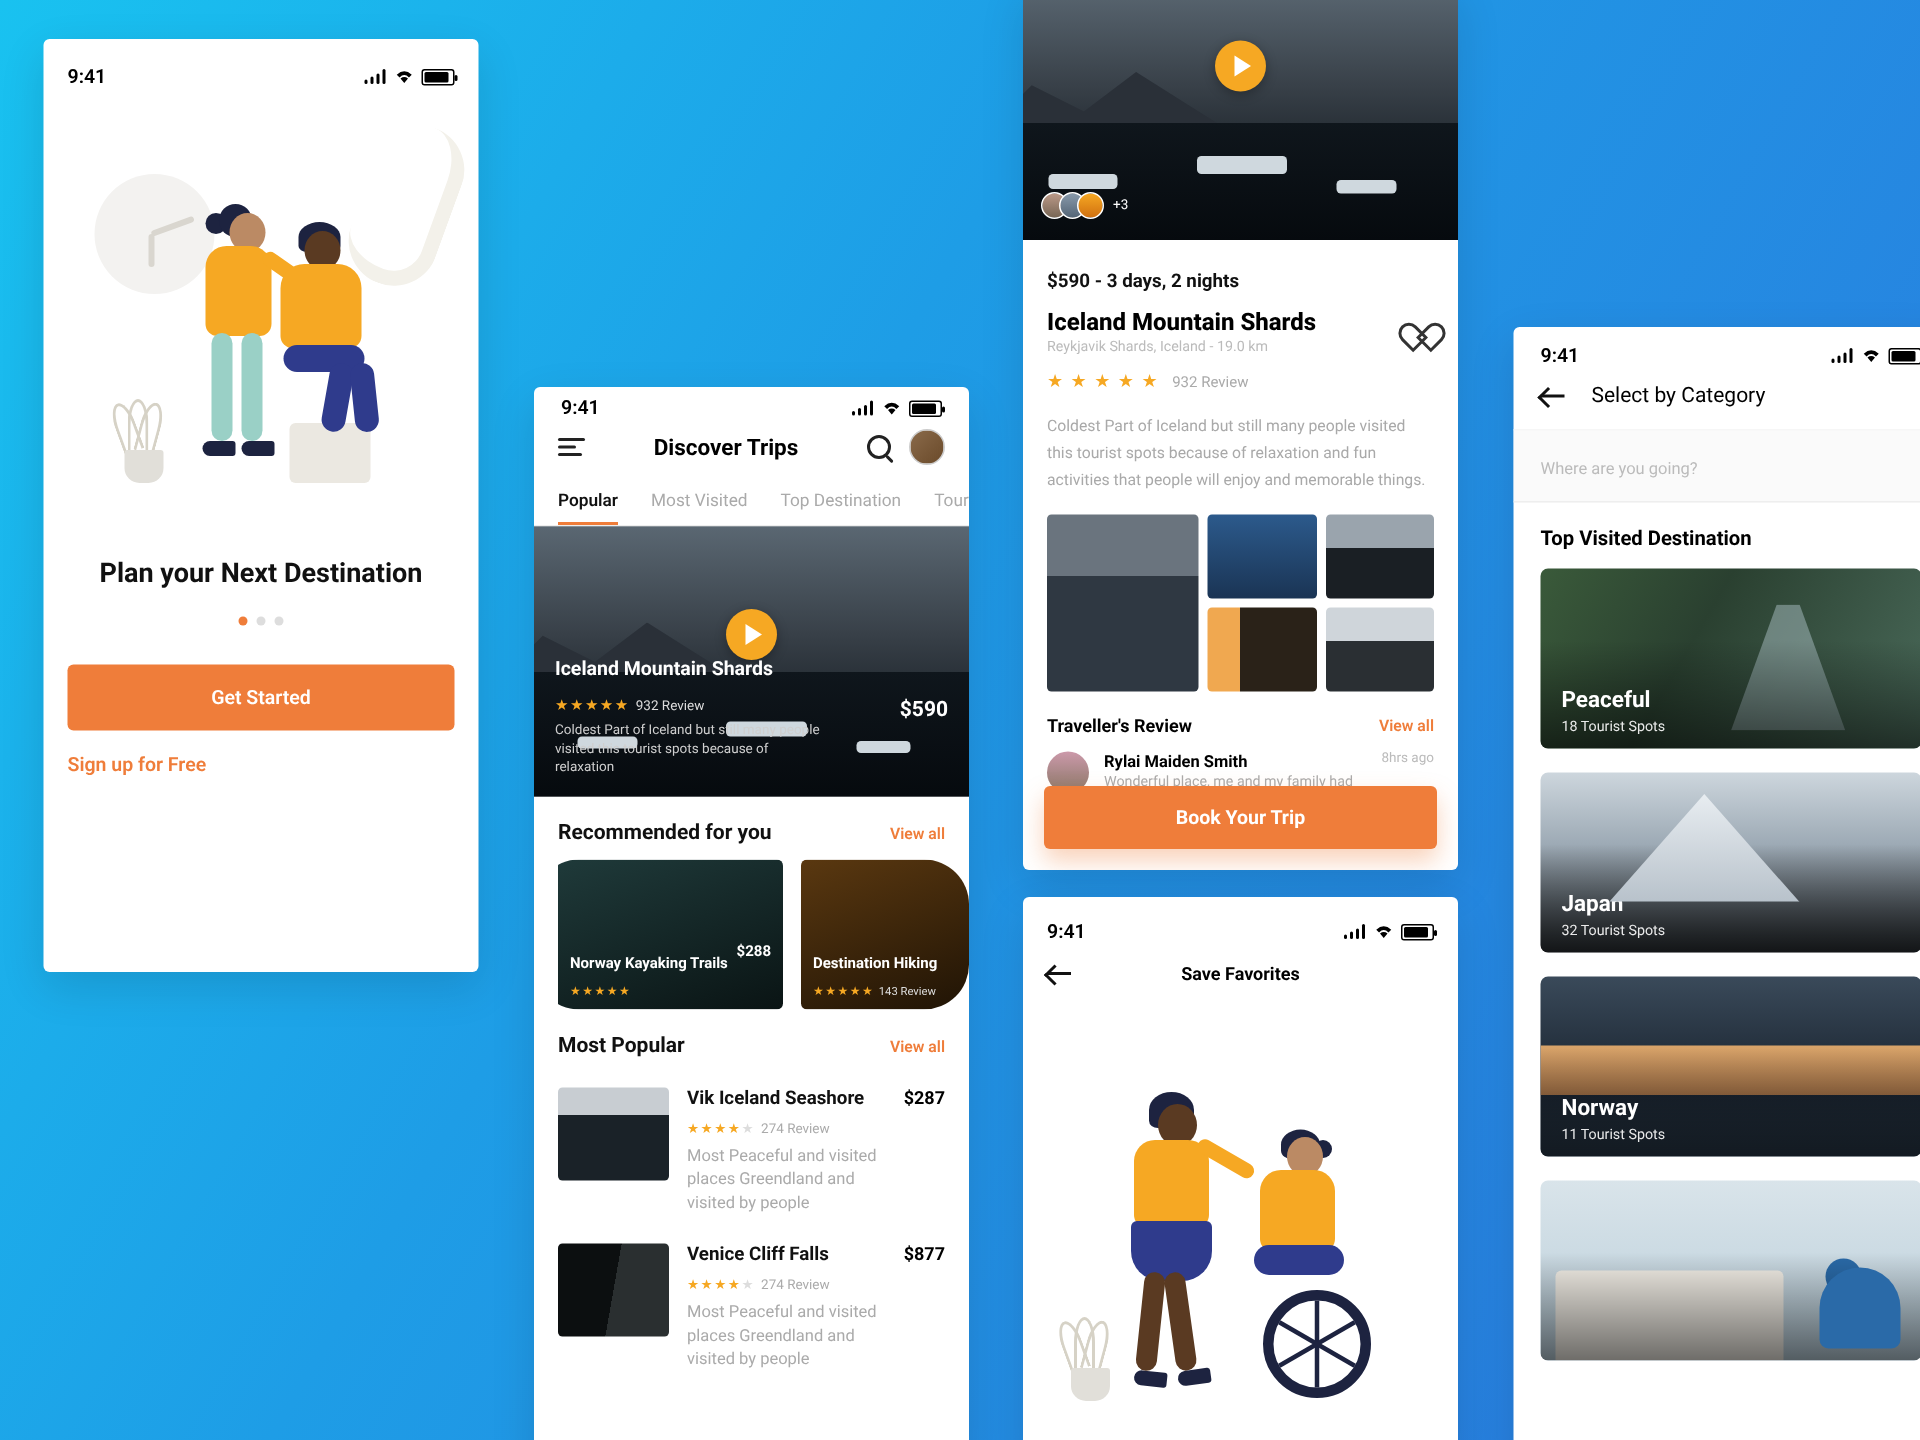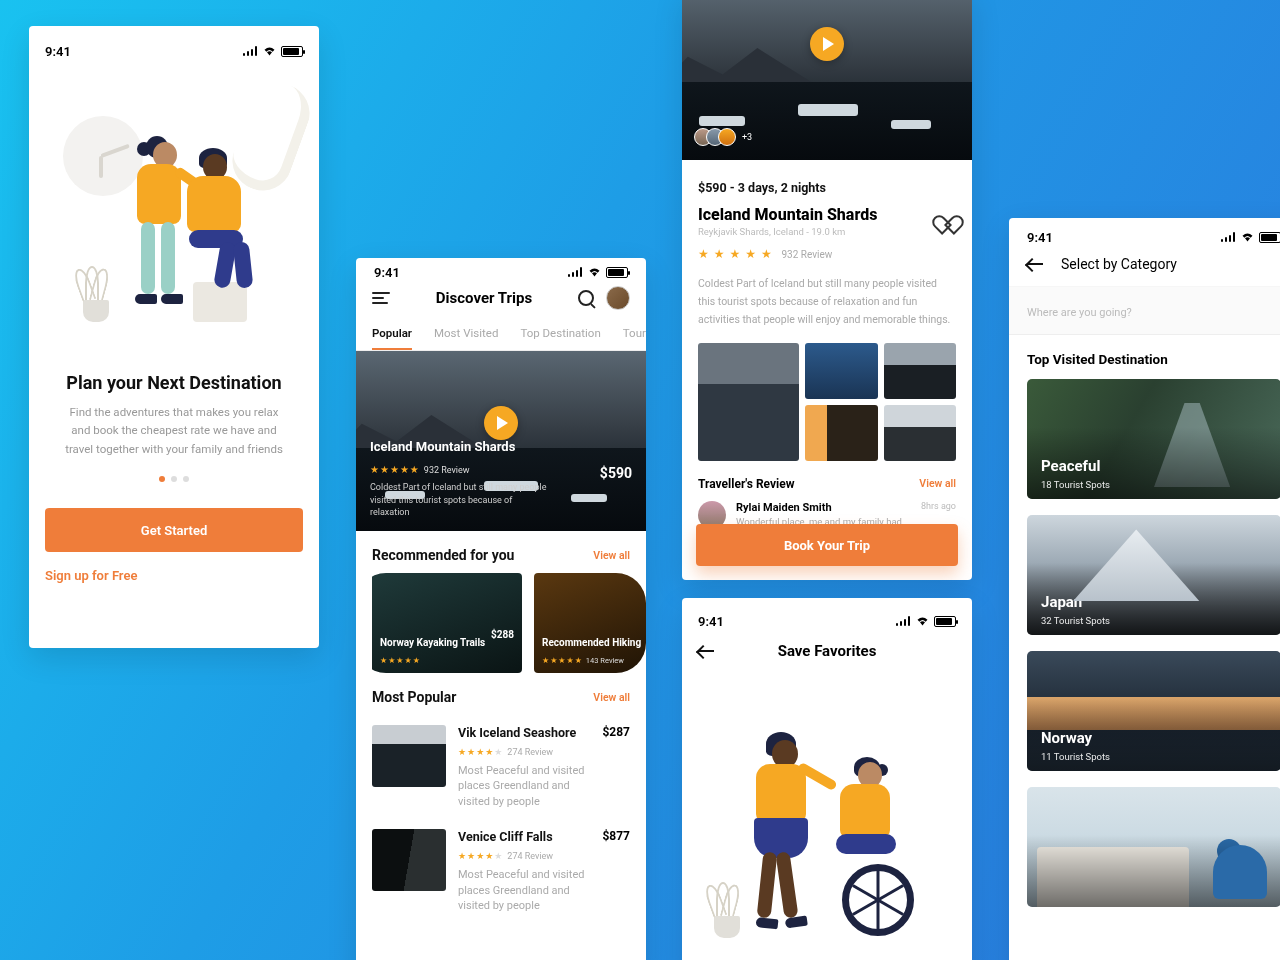--- a/index.html
+++ b/index.html
@@ -163,21 +163,21 @@
   .rev-m p{font-size:9.5px;color:#aaa;margin-top:2px;}
   .rev-t{font-size:9px;color:#bbb;margin-left:auto;}
   .book{position:absolute;left:14px;right:14px;bottom:14px;background:#ef7d3a;color:#fff;border:none;border-radius:4px;height:42px;font-size:13px;font-weight:700;cursor:pointer;box-shadow:0 8px 16px rgba(239,125,58,.35);}
 
   
   .s4 { left:682px; top:598px; width:290px; height:378px; padding:14px 16px;}
   .back{width:20px;height:12px;position:relative;cursor:pointer;}
   .back::before{content:"";position:absolute;left:0;top:5px;width:16px;height:2px;background:#111;}
   .back::after{content:"";position:absolute;left:0;top:2px;width:8px;height:8px;border-left:2px solid #111;border-bottom:2px solid #111;transform:rotate(45deg);}
   .s4 .nav2{display:flex;align-items:center;margin-top:12px;}
-  .s4 h3{flex:1;text-align:center;font-size:15px;font-weight:700;margin-left:-20px;}
+  .s4 h3{flex:1;text-align:center;font-size:12px;font-weight:700;margin-left:-20px;}
   .s4 .illus2{position:relative;height:270px;margin-top:16px;}
   .pA{left:38px;bottom:10px;width:90px;height:200px;}
   .pA .head{width:26px;height:28px;left:36px;top:4px;background:#5a3a22;}
   .pA .hair{width:30px;height:24px;left:30px;top:-4px;border-radius:50% 50% 20% 20%;background:#1d2340;}
   .pA .body{position:absolute;top:28px;left:20px;width:50px;height:58px;background:#f6a823;border-radius:14px 14px 8px 8px;}
   .pA .arm{position:absolute;width:10px;height:42px;background:#f6a823;border-radius:6px;top:30px;left:58px;transform:rotate(-60deg);transform-origin:top;}
   .pA .skirt{position:absolute;top:82px;left:18px;width:54px;height:40px;background:#2f3b8c;border-radius:4px 4px 20px 20px;}
   .pA .leg{position:absolute;width:14px;height:66px;background:#5a3a22;border-radius:7px;top:116px;}
   .pA .leg.l{left:24px;transform:rotate(6deg);} .pA .leg.r{left:44px;transform:rotate(-8deg);}
   .pB{right:30px;bottom:14px;width:120px;height:170px;}
@@ -267,21 +267,20 @@
           <div class="body"></div>
           <div class="legs">
             <div class="thigh"></div>
             <div class="shin"></div>
             <div class="shin2"></div>
           </div>
         </div>
     </div>
   </div>
   <h2>Plan your Next Destination</h2>
-  <p class="sub">Find the adventures that makes you relax and book the cheapest rate we have and travel together with your family and friends</p>
   <div class="dots">
     <div class="dot active"></div>
     <div class="dot"></div>
     <div class="dot"></div>
   </div>
   <button class="btn-primary">Get Started</button>
   <div class="link">Sign up for Free</div>
 </div>
 
 <div class="screen s2">
@@ -344,21 +343,21 @@
       <div class="bg"></div>
       <div class="pr">$288</div>
       <div class="card-info">
         <h6>Norway Kayaking Trails</h6>
         <div><span class="stars">★★★★★</span></div>
       </div>
     </div>
     <div class="card c2">
       <div class="bg"></div>
       <div class="card-info">
-        <h6>Recommended Hiking</h6>
+        <h6>Destination Hiking</h6>
         <div><span class="stars">★★★★★</span><span class="rv2">143 Review</span></div>
       </div>
     </div>
   </div>
   <div class="sect-head">
     <h5>Most Popular</h5>
     <span class="viewall">View all</span>
   </div>
   <div class="list">
     <div class="row">

